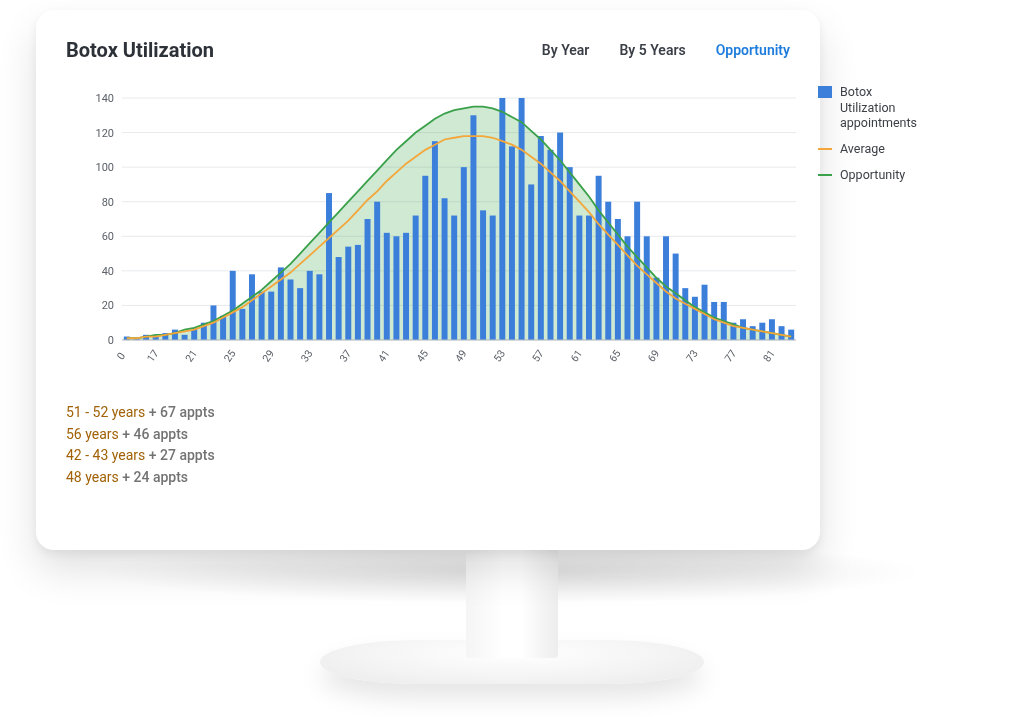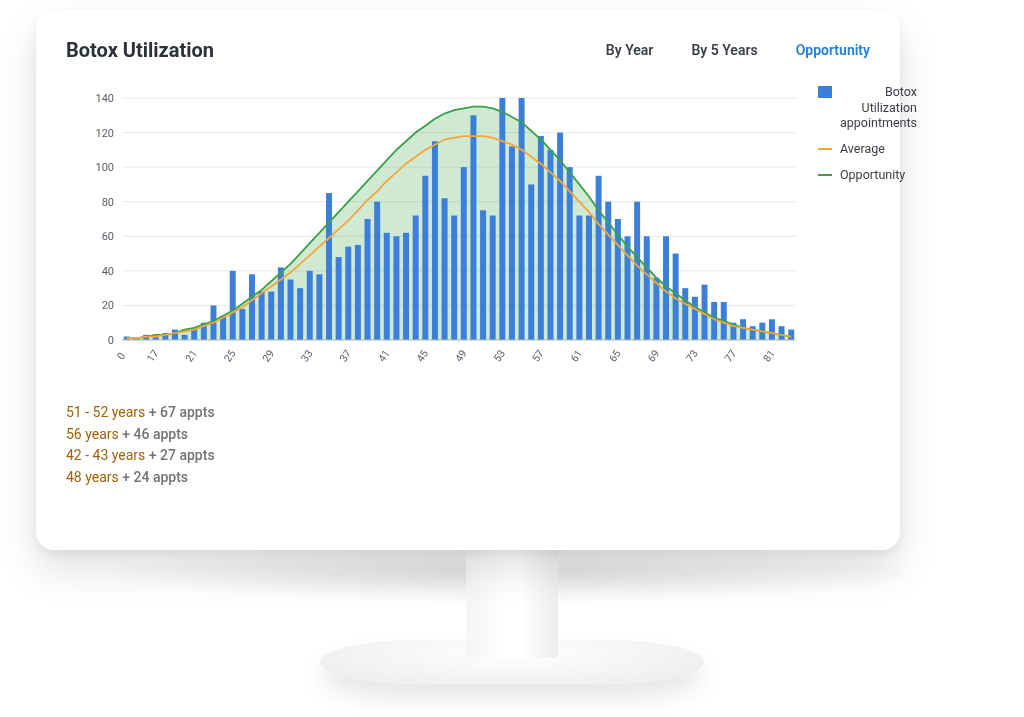--- a/index.html
+++ b/index.html
@@ -9,21 +9,21 @@
     width: 1024px;
     height: 717px;
     position: relative;
     overflow: hidden;
   }
   
   .monitor {
     position: absolute;
     left: 36px;
     top: 10px;
-    width: 864px;
+    width: 784px;
     height: 540px;
     background: #fff;
     border-radius: 18px;
     box-shadow: 0 20px 40px rgba(0,0,0,0.12), 0 4px 10px rgba(0,0,0,0.06);
     padding: 28px 30px 22px 30px;
   }
   .stand-neck {
     position: absolute;
     left: 466px;
     top: 548px;
@@ -56,40 +56,40 @@
     display: flex;
     justify-content: space-between;
     align-items: center;
     margin-bottom: 22px;
   }
   .title {
     font-size: 20px;
     font-weight: 700;
     color: #2d3138;
   }
-  .tabs { display: flex; gap: 38px; font-size: 14px; font-weight: 600; }
+  .tabs { display: flex; gap: 30px; font-size: 14px; font-weight: 600; }
   .tab { color: #3a3f47; cursor: pointer; }
   .tab.active { color: #1e7ddc; }
 
   .chart-wrap {
     display: flex;
     align-items: flex-start;
   }
   .chart-svg { flex: 0 0 auto; }
   .legend {
     margin-left: 12px;
     font-size: 12.5px;
     color: #3b3f46;
   }
   .legend-row { display:flex; align-items:flex-start; margin-bottom:10px; }
   .swatch { width:14px; height:12px; margin-right:8px; margin-top:2px; flex:0 0 auto; }
   .swatch.bar { background:#3b7fdb; }
   .swatch.line-avg { background:none; border-top:2px solid #f4a63a; height:0; margin-top:7px;}
   .swatch.line-opp { background:none; border-top:2px solid #3aa04a; height:0; margin-top:7px;}
-  .legend-text { max-width: 110px; line-height:1.25;text-align:right; }
+  .legend-text { max-width: 110px; line-height:1.25; }
 
   .opportunity-text {
     margin-top: 18px;
     font-size: 14px;
     color: #4a4f57;
     line-height: 1.55;
   }
   .opportunity-text .range { color:#a16207; font-weight:400; }
   .opportunity-text .appts { color:#737373; font-weight:500; }
   .tick-label-y { font-size:11px; fill:#5b6169; text-anchor:end; }

